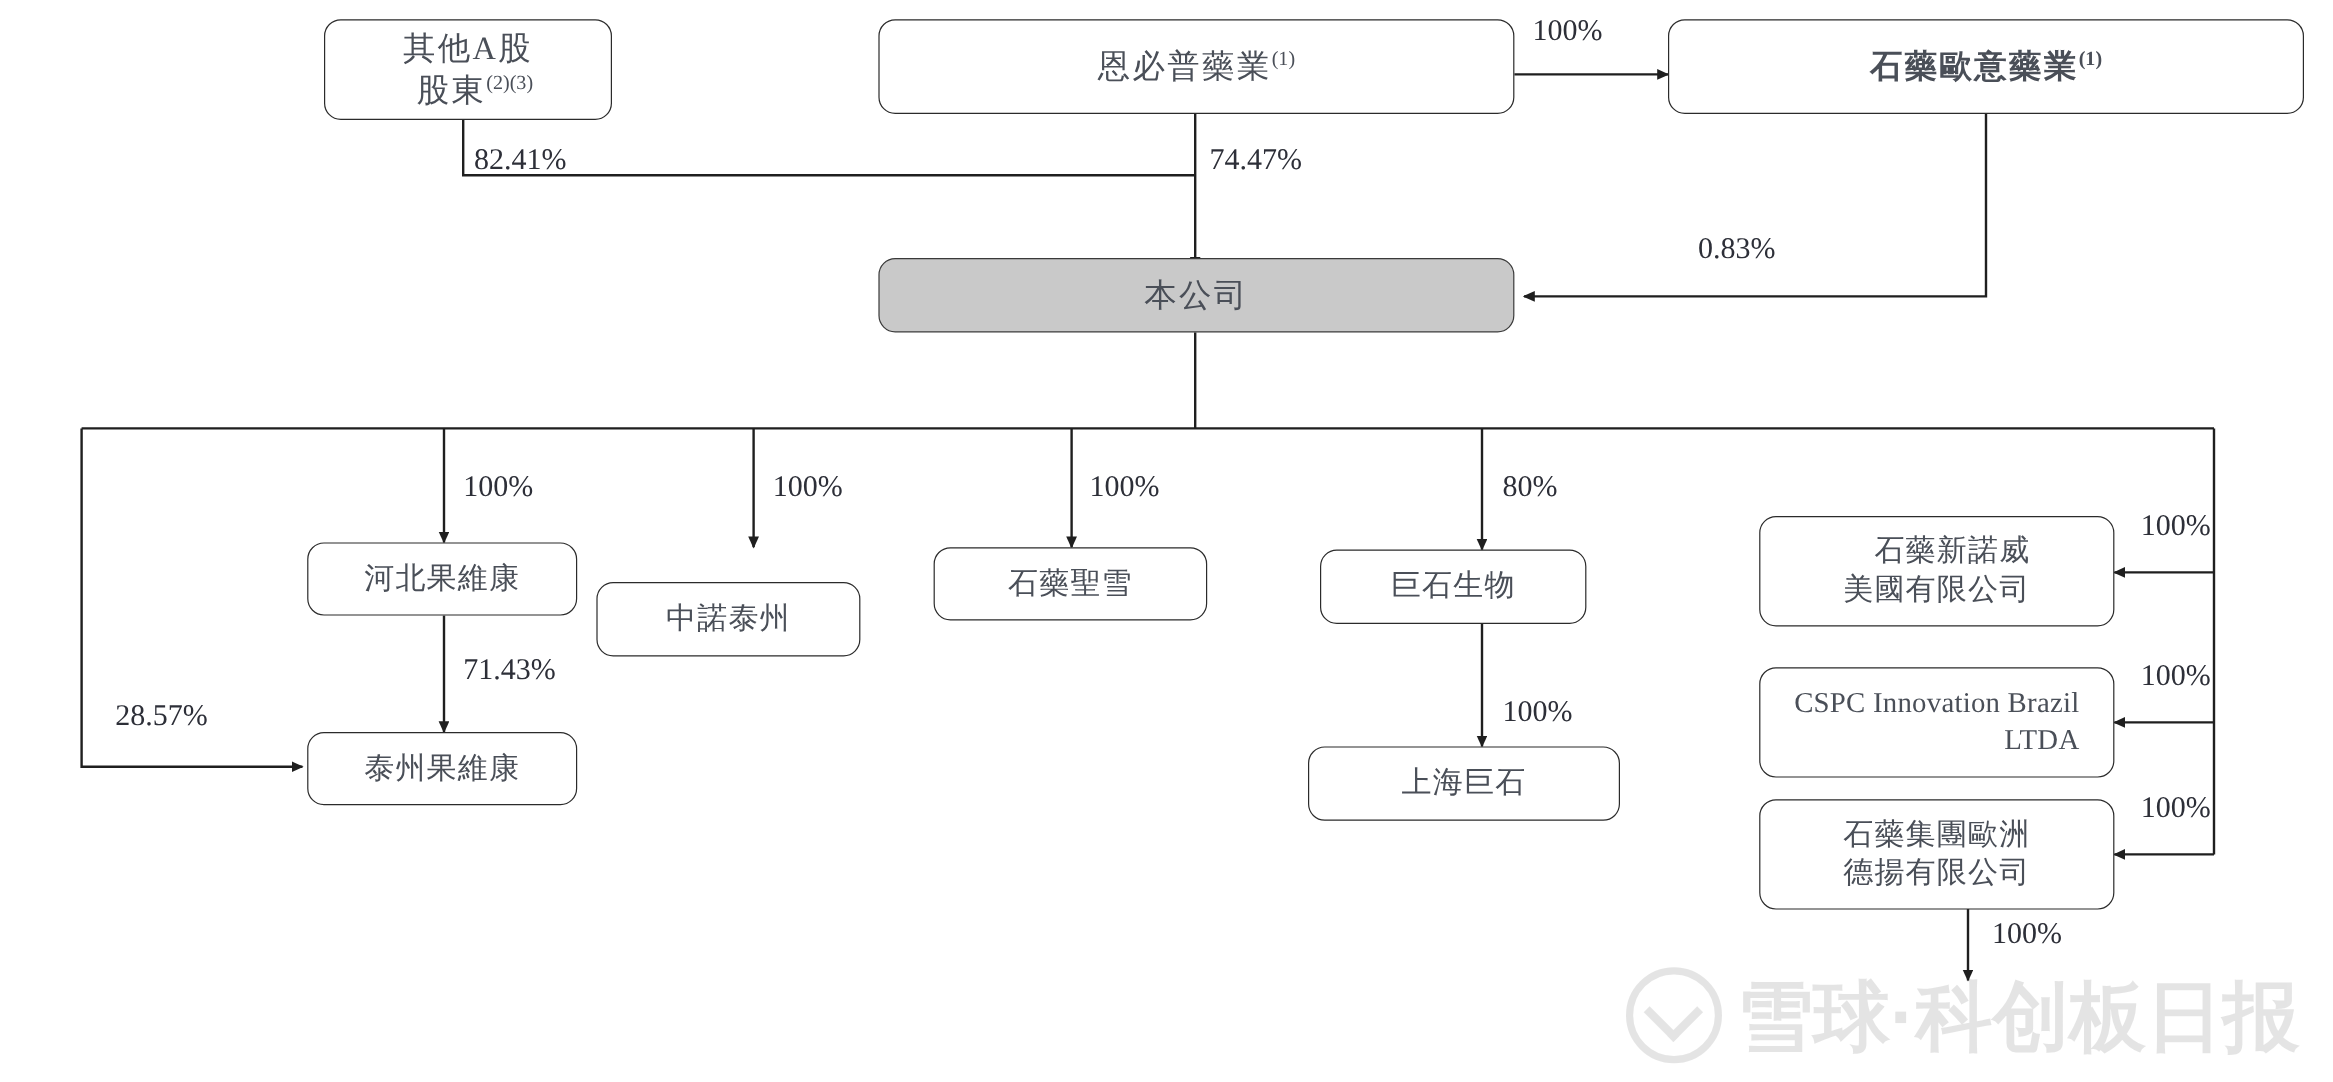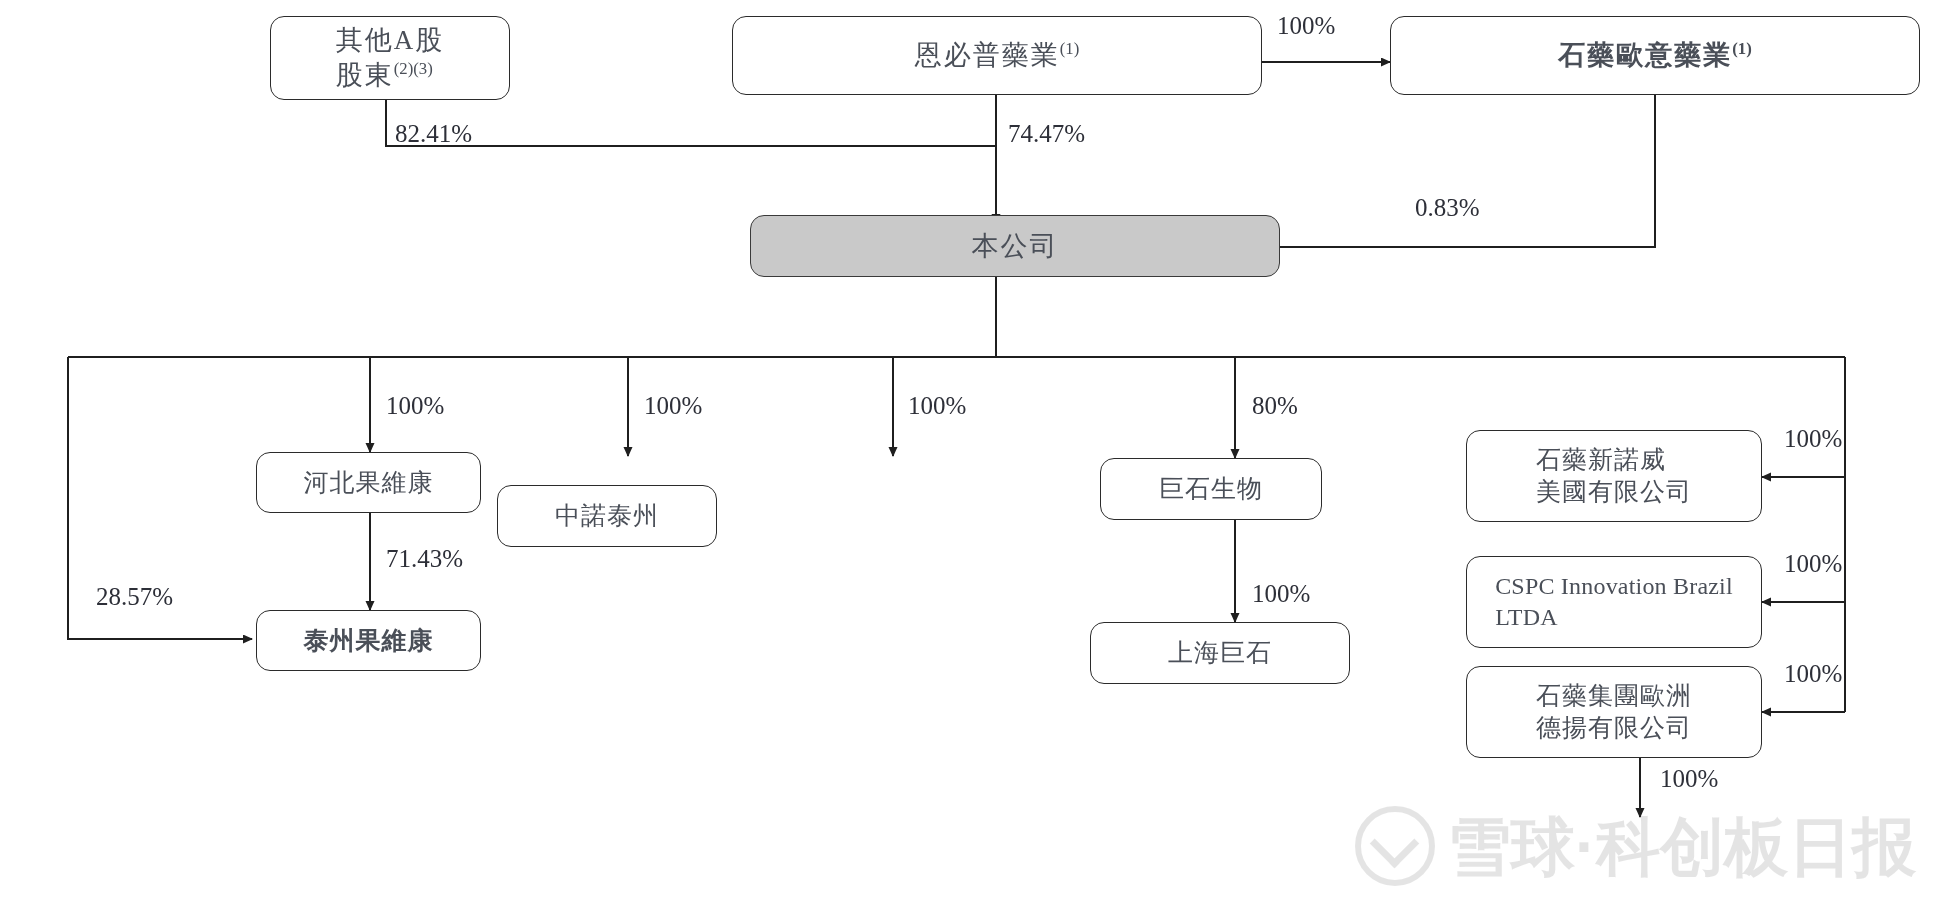--- a/index.html
+++ b/index.html
@@ -1,21 +1,21 @@
 <!DOCTYPE html>
 <html><head>
 <meta charset="utf-8">
 <style>
   html,body{margin:0;padding:0;background:#ffffff;}
   #root{position:relative;width:1944px;height:902px;background:#fff;
         font-family:"Liberation Serif","DejaVu Serif",serif;overflow:hidden;}
   .node{position:absolute;box-sizing:border-box;border:1.6px solid #2b2b2b;
         border-radius:14px;background:#fff;display:flex;align-items:center;
-        justify-content:center;text-align:left;color:#4a4f58;line-height:1.28;}
-  .node.shaded{background:#c9c9c9;border-color:#3a3a3a;margin-left:18px;}
+        justify-content:center;text-align:right;color:#4a4f58;line-height:1.28;}
+  .node.shaded{background:#c9c9c9;border-color:#3a3a3a;}
   .node .txt{display:block;padding:0 6px;}
   .node .sup{font-size:0.62em;vertical-align:super;letter-spacing:0;}
   .cn{font-size:27px;letter-spacing:2px;}
   .cn2{font-size:25px;letter-spacing:1px;}
   .en{font-size:24px;letter-spacing:0.2px;font-family:"Liberation Serif","DejaVu Serif",serif;}
   .pct{position:absolute;font-size:25px;color:#2d2f38;white-space:nowrap;
        font-family:"Liberation Serif","DejaVu Serif",serif;}
   svg.wires{position:absolute;left:0;top:0;width:1944px;height:902px;
             pointer-events:none;overflow:visible;}
   .wm{position:absolute;left:1355px;top:800px;width:560px;height:86px;
@@ -90,26 +90,29 @@
   </div>
 
   <div class="node" style="left:256px;top:452px;width:225px;height:61px;">
     <span class="txt cn2">河北果維康</span>
   </div>
 
   <div class="node" style="left:497px;top:456px;width:220px;height:62px;margin-top:29px;">
     <span class="txt cn2">中諾泰州</span>
   </div>
 
+  <div class="node" style="left:778px;top:456px;width:228px;height:61px;">
+    <span class="txt cn2">石藥聖雪</span>
+  </div>
 
   <div class="node" style="left:1100px;top:458px;width:222px;height:62px;">
     <span class="txt cn2">巨石生物</span>
   </div>
 
-  <div class="node" style="left:256px;top:610px;width:225px;height:61px;font-weight:bold;">
+  <div class="node" style="left:256px;top:610px;width:225px;height:61px;">
     <span class="txt cn2">泰州果維康</span>
   </div>
 
   <div class="node" style="left:1090px;top:622px;width:260px;height:62px;">
     <span class="txt cn2">上海巨石</span>
   </div>
 
   <div class="node" style="left:1466px;top:430px;width:296px;height:92px;">
     <span class="txt cn2" style="white-space:pre-line;">石藥新諾威
 美國有限公司</span>

